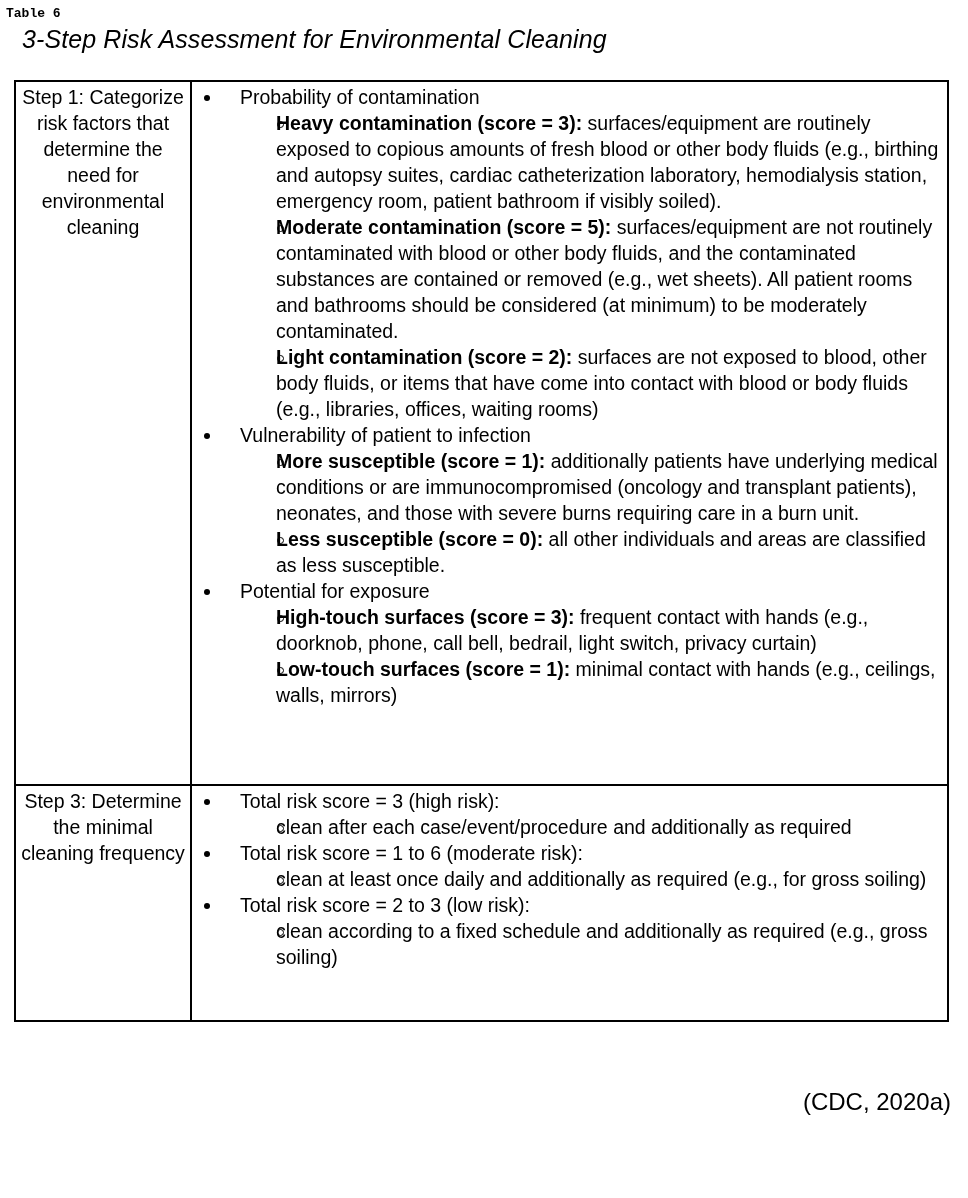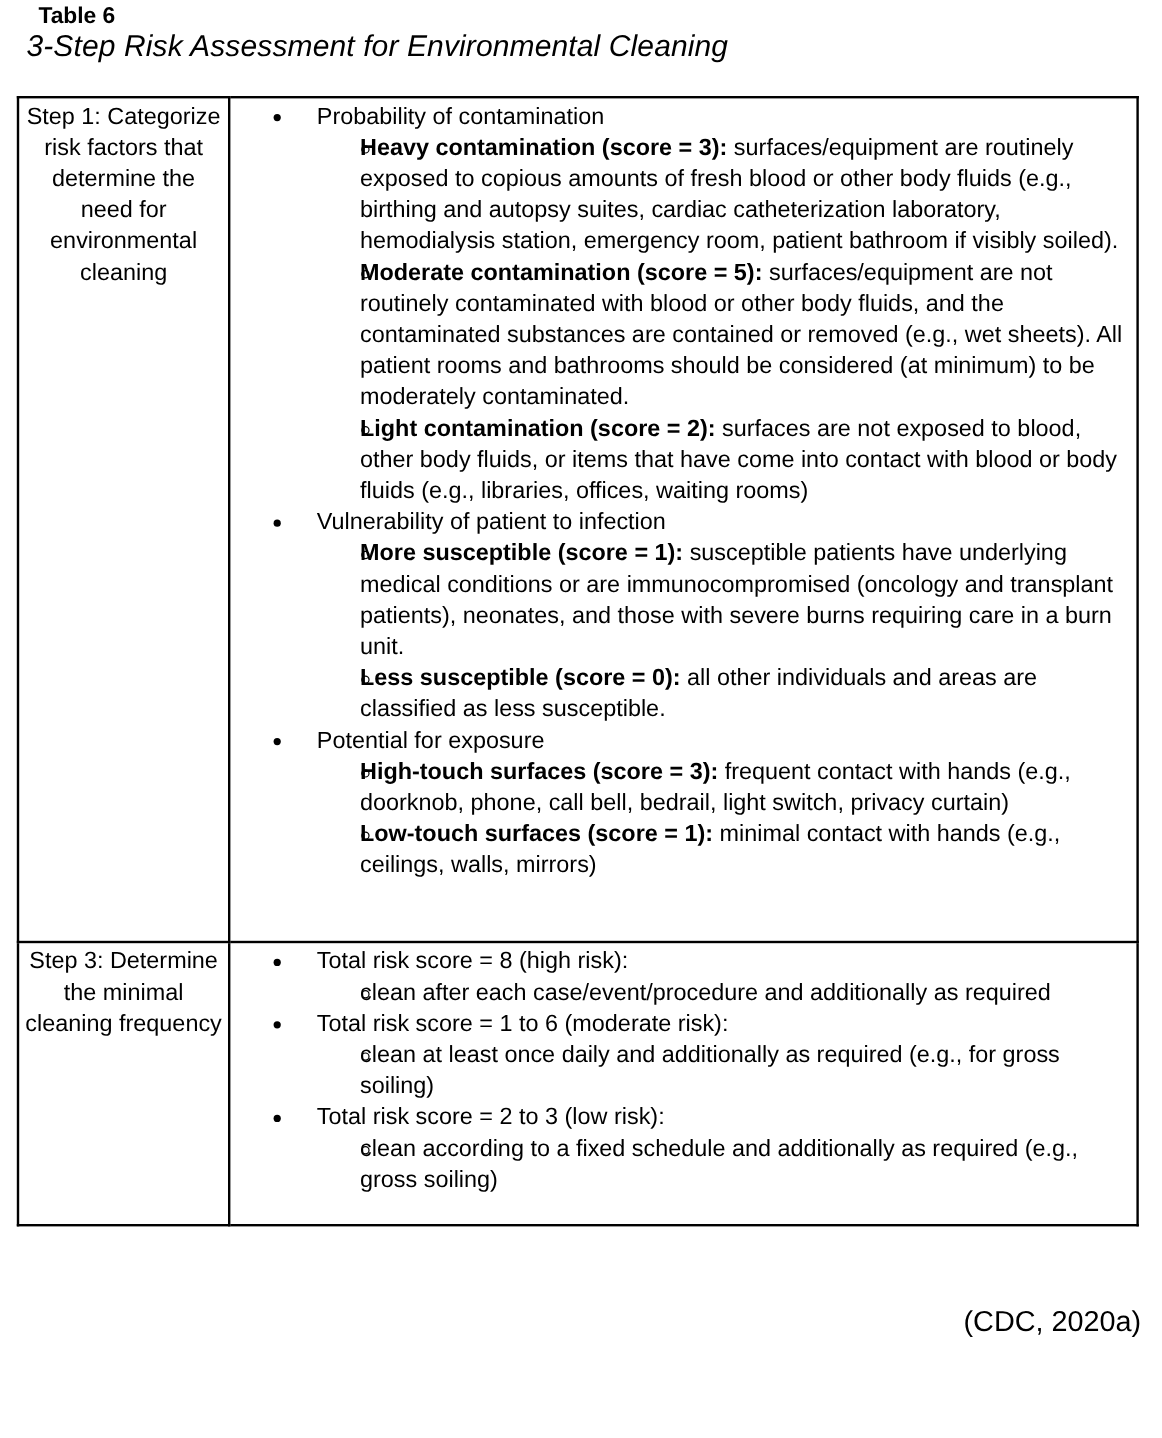--- a/index.html
+++ b/index.html
@@ -10,25 +10,26 @@
     body {
       width: 968px;
       height: 1198px;
       position: relative;
       font-family: "Liberation Sans", sans-serif;
       color: #000000;
       overflow: hidden;
     }
     .table-label {
       position: absolute;
-      left: 32px;
+      left: 6px;
       top: 2px;
-      font-size: 19px;
+      font-size: 13px;
       font-weight: bold;
       line-height: 24px;
+      font-family: Liberation Mono, monospace;
     }
     .table-title {
       position: absolute;
       left: 22px;
       top: 26px;
       font-size: 25px;
       font-style: italic;
       line-height: 26px;
       letter-spacing: 0.1px;
     }
@@ -59,21 +60,20 @@
     td.row2 { height: 128px; }
     td.row3 { height: 232px; }
     ul.lvl1 {
       list-style: none;
       margin: 0;
       padding: 0;
     }
     ul.lvl1 > li {
       position: relative;
       padding-left: 48px;
-      margin-left: 24px;
     }
     .bullet {
       position: absolute;
       left: 12px;
       top: 11px;
       width: 6px;
       height: 6px;
       border-radius: 50%;
       background: #000000;
     }
@@ -136,21 +136,21 @@
                 <b class="term">Light contamination (score = 2):</b><span> surfaces are not exposed to blood, other body fluids, or items that have come into contact with blood or body fluids (e.g., libraries, offices, waiting rooms)</span>
               </li>
             </ul>
           </li>
           <li>
             <span class="bullet"></span>
             <span>Vulnerability of patient to infection</span>
             <ul class="lvl2">
               <li>
                 <span class="circle"></span>
-                <b class="term">More susceptible (score = 1):</b><span> susceptible patients have underlying medical conditions or are immunocompromised (oncology and transplant patients), neonates, and those with severe burns requiring care in a burn unit.</span>
+                <b class="term">More susceptible (score = 1):</b><span> additionally patients have underlying medical conditions or are immunocompromised (oncology and transplant patients), neonates, and those with severe burns requiring care in a burn unit.</span>
               </li>
               <li>
                 <span class="circle"></span>
                 <b class="term">Less susceptible (score = 0):</b><span> all other individuals and areas are classified as less susceptible.</span>
               </li>
             </ul>
           </li>
           <li>
             <span class="bullet"></span>
             <span>Potential for exposure</span>
@@ -169,21 +169,21 @@
       </td>
     </tr>
 
 
     <tr>
       <td class="step-cell row3">Step 3: Determine the minimal cleaning frequency</td>
       <td class="content-cell row3">
         <ul class="lvl1">
           <li>
             <span class="bullet"></span>
-            <span>Total risk score = 8 (high risk):</span>
+            <span>Total risk score = 3 (high risk):</span>
             <ul class="lvl2">
               <li>
                 <span class="circle"></span>
                 <span>clean after each case/event/procedure and additionally as required</span>
               </li>
             </ul>
           </li>
           <li>
             <span class="bullet"></span>
             <span>Total risk score = 1 to 6 (moderate risk):</span>

